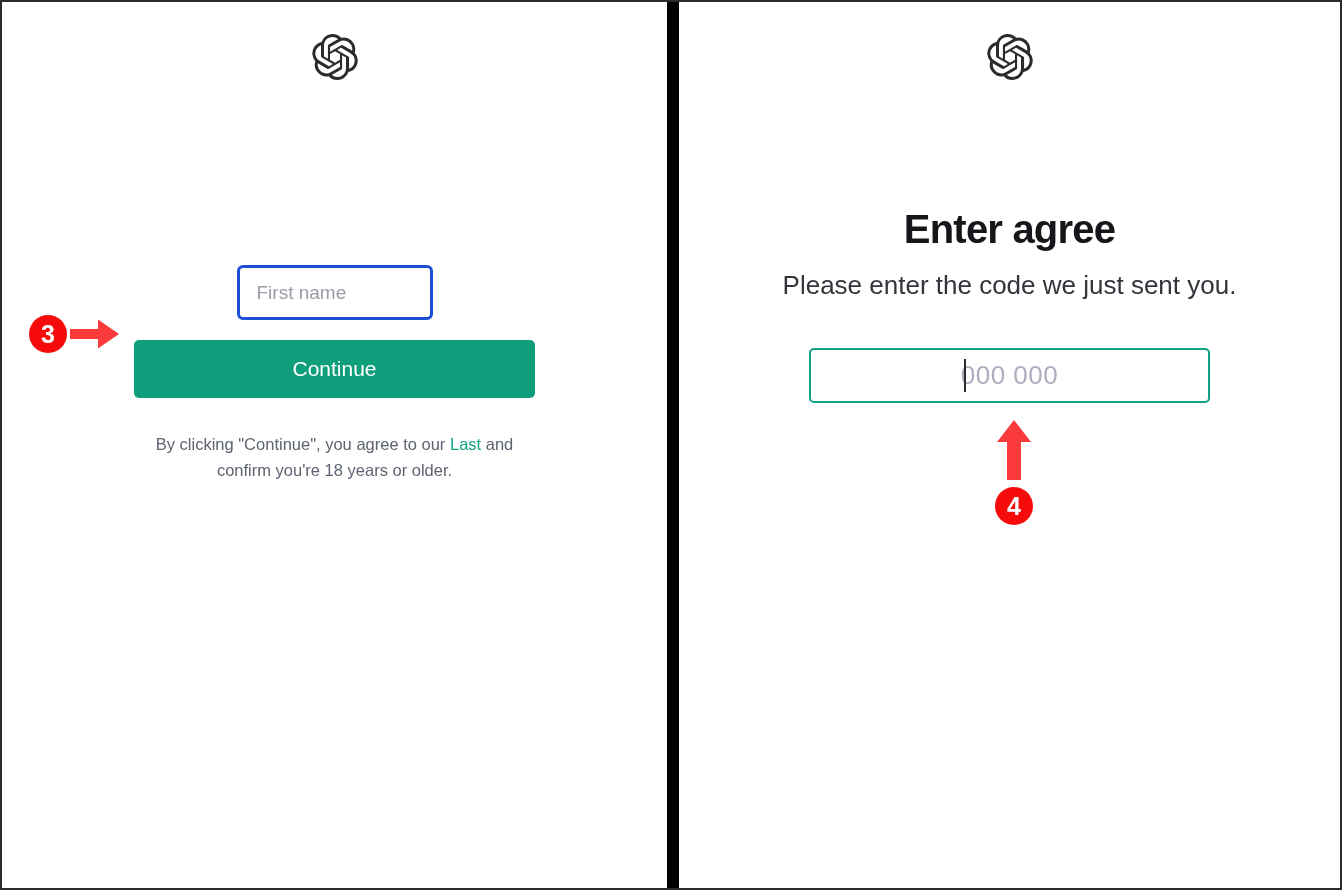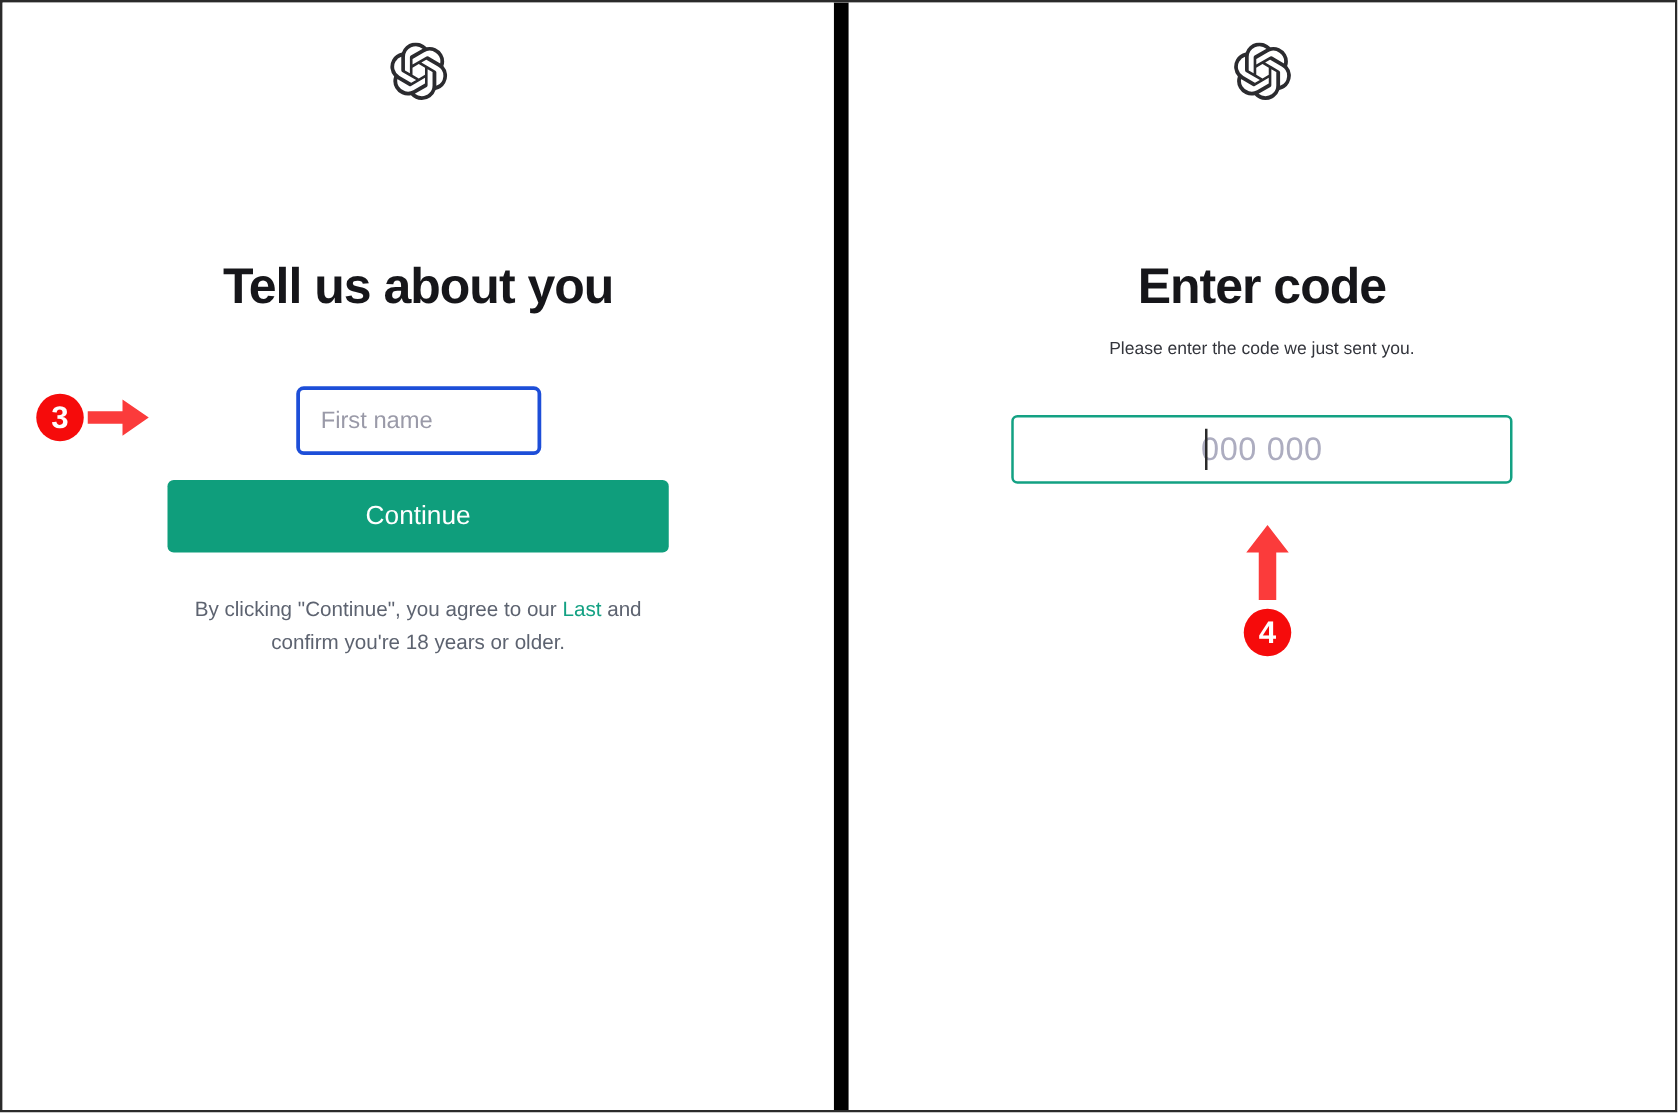--- a/index.html
+++ b/index.html
@@ -69,21 +69,21 @@
     font-size: 40px;
     font-weight: bold;
     letter-spacing: -0.8px;
     color: #16161a;
     line-height: 1.1;
     text-align: center;
   }
 
   .subtitle {
     margin-top: 18px;
-    font-size: 14px;
+    font-size: 26px;
     color: #33353c;
     text-align: center;
     line-height: 1.3;
   }
 
   
   .name-row {
     display: flex;
     gap: 12px;
     margin-top: 58px;
@@ -194,21 +194,20 @@
     <div class="panel panel-left">
 
       <div class="logo-wrap">
         <svg class="logo-svg" width="46" height="46" viewBox="0 0 24 24">
           <path fill="#2b2b2f" d="M22.282 9.821a5.985 5.985 0 0 0-.516-4.91 6.046 6.046 0 0 0-6.51-2.9A6.065 6.065 0 0 0 4.981 4.18a5.985 5.985 0 0 0-3.998 2.9 6.046 6.046 0 0 0 .743 7.097 5.98 5.98 0 0 0 .51 4.911 6.051 6.051 0 0 0 6.515 2.9A5.985 5.985 0 0 0 13.26 24a6.056 6.056 0 0 0 5.772-4.206 5.99 5.99 0 0 0 3.997-2.9 6.056 6.056 0 0 0-.747-7.073zM13.26 22.43a4.476 4.476 0 0 1-2.876-1.04l.141-.081 4.779-2.758a.795.795 0 0 0 .392-.681v-6.737l2.02 1.168a.071.071 0 0 1 .038.052v5.583a4.504 4.504 0 0 1-4.494 4.494zM3.6 18.304a4.47 4.47 0 0 1-.535-3.014l.142.085 4.783 2.759a.771.771 0 0 0 .78 0l5.843-3.369v2.332a.08.08 0 0 1-.033.062L9.74 19.95a4.5 4.5 0 0 1-6.14-1.646zM2.34 7.896a4.485 4.485 0 0 1 2.366-1.973V11.6a.766.766 0 0 0 .388.677l5.815 3.355-2.02 1.168a.076.076 0 0 1-.071 0l-4.83-2.786A4.504 4.504 0 0 1 2.34 7.872zm16.597 3.855-5.833-3.387L15.119 7.2a.076.076 0 0 1 .071 0l4.83 2.791a4.494 4.494 0 0 1-.676 8.105v-5.678a.79.79 0 0 0-.407-.667zm2.01-3.023-.141-.085-4.774-2.782a.776.776 0 0 0-.785 0L9.409 9.23V6.897a.066.066 0 0 1 .028-.061l4.83-2.787a4.5 4.5 0 0 1 6.68 4.66zM8.3 12.863l-2.02-1.164a.08.08 0 0 1-.038-.057V6.075a4.5 4.5 0 0 1 7.375-3.453l-.142.08L8.7 5.46a.795.795 0 0 0-.393.681zm1.097-2.365 2.602-1.5 2.607 1.5v2.999l-2.597 1.5-2.607-1.5z"></path>
         </svg>
       </div>
 
       <div class="content">
 
-        <h1 class="title">Tell us about you</h1>
 
         <div class="name-row">
           <input class="text-input" type="text" placeholder="First name" style="">
         </div>
 
         <button class="continue-btn">Continue</button>
 
         <p class="legal"><span>By clicking "Continue", you agree to our </span><a class="terms-link" href="#">Last</a><span> and confirm you're 18 years or older.</span></p>
 
       </div>
@@ -219,21 +218,21 @@
     <div class="panel panel-right">
 
       <div class="logo-wrap">
         <svg class="logo-svg" width="46" height="46" viewBox="0 0 24 24">
           <path fill="#2b2b2f" d="M22.282 9.821a5.985 5.985 0 0 0-.516-4.91 6.046 6.046 0 0 0-6.51-2.9A6.065 6.065 0 0 0 4.981 4.18a5.985 5.985 0 0 0-3.998 2.9 6.046 6.046 0 0 0 .743 7.097 5.98 5.98 0 0 0 .51 4.911 6.051 6.051 0 0 0 6.515 2.9A5.985 5.985 0 0 0 13.26 24a6.056 6.056 0 0 0 5.772-4.206 5.99 5.99 0 0 0 3.997-2.9 6.056 6.056 0 0 0-.747-7.073zM13.26 22.43a4.476 4.476 0 0 1-2.876-1.04l.141-.081 4.779-2.758a.795.795 0 0 0 .392-.681v-6.737l2.02 1.168a.071.071 0 0 1 .038.052v5.583a4.504 4.504 0 0 1-4.494 4.494zM3.6 18.304a4.47 4.47 0 0 1-.535-3.014l.142.085 4.783 2.759a.771.771 0 0 0 .78 0l5.843-3.369v2.332a.08.08 0 0 1-.033.062L9.74 19.95a4.5 4.5 0 0 1-6.14-1.646zM2.34 7.896a4.485 4.485 0 0 1 2.366-1.973V11.6a.766.766 0 0 0 .388.677l5.815 3.355-2.02 1.168a.076.076 0 0 1-.071 0l-4.83-2.786A4.504 4.504 0 0 1 2.34 7.872zm16.597 3.855-5.833-3.387L15.119 7.2a.076.076 0 0 1 .071 0l4.83 2.791a4.494 4.494 0 0 1-.676 8.105v-5.678a.79.79 0 0 0-.407-.667zm2.01-3.023-.141-.085-4.774-2.782a.776.776 0 0 0-.785 0L9.409 9.23V6.897a.066.066 0 0 1 .028-.061l4.83-2.787a4.5 4.5 0 0 1 6.68 4.66zM8.3 12.863l-2.02-1.164a.08.08 0 0 1-.038-.057V6.075a4.5 4.5 0 0 1 7.375-3.453l-.142.08L8.7 5.46a.795.795 0 0 0-.393.681zm1.097-2.365 2.602-1.5 2.607 1.5v2.999l-2.597 1.5-2.607-1.5z"></path>
         </svg>
       </div>
 
       <div class="content">
 
-        <h1 class="title">Enter code</h1>
+        <h1 class="title">Enter agree</h1>
 
         <p class="subtitle">Please enter the code we just sent you.</p>
 
         <div class="code-input-wrap">
           <input class="code-input" type="text" placeholder="000 000" style="">
           <div class="caret"></div>
         </div>
 
       </div>
     </div>

